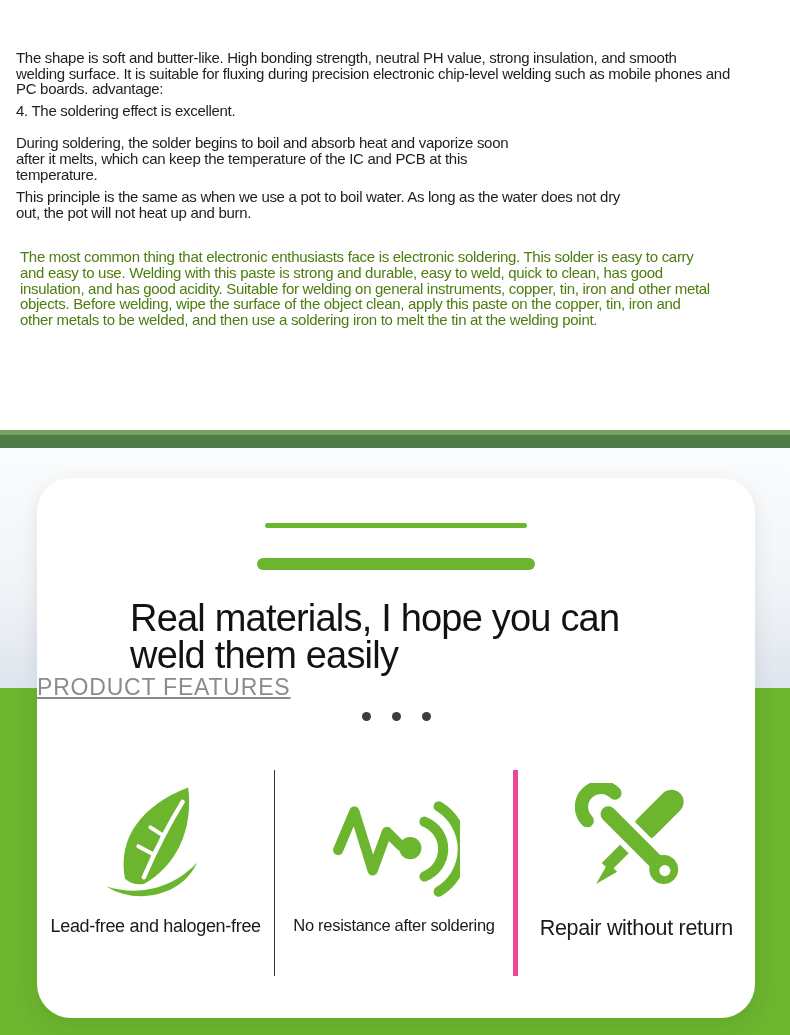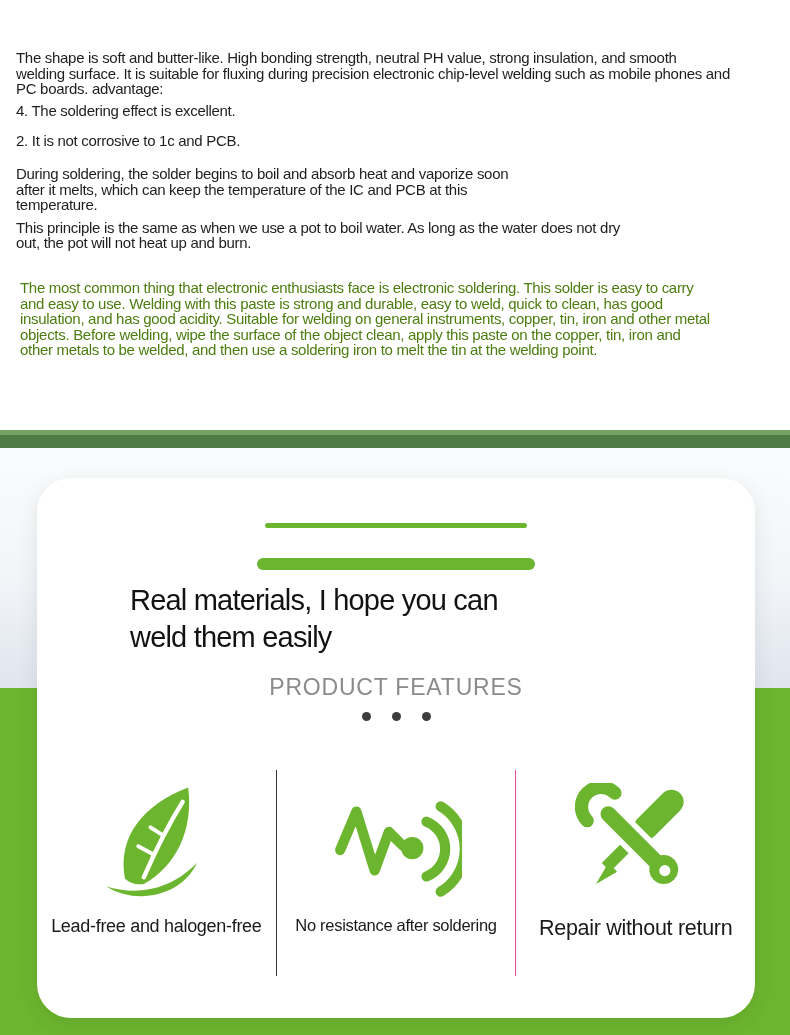--- a/index.html
+++ b/index.html
@@ -55,60 +55,59 @@
   }
   .accent-line-thin {
     position: absolute; top: 45px; left: 50%; transform: translateX(-50%);
     width: 262px; height: 5px; border-radius: 3px; background: #6cb52f;
   }
   .accent-line-thick {
     position: absolute; top: 80px; left: 50%; transform: translateX(-50%);
     width: 278px; height: 12px; border-radius: 6px; background: #6cb52f;
   }
   .card-title {
-    position: absolute; top: 104px; left: 93px; right: 40px;
-    font-size: 29px; line-height: 37px; letter-spacing: -0.8px;
+    position: absolute; top: 122px; left: 93px; right: 40px;
+    font-size: 38px; line-height: 37px; letter-spacing: -0.8px;
     color: #121212; font-weight: 500;
   }
   .card-subtitle {
     position: absolute; top: 196px; left: 0; width: 100%;
-    text-align: center;
-    font-size: 23px; letter-spacing: 0.8px; color: #8b8b8b;
+    text-align: left;
+    font-size: 23px; letter-spacing: 0.8px; color: #8b8b8b; text-decoration: underline;
   }
   .dots {
     position: absolute; top: 234px; left: 0; width: 100%;
     display: flex; justify-content: center; gap: 21px;
   }
   .dot { width: 9px; height: 9px; border-radius: 50%; background: #3d3d3d; }
 
   
   .features {
     position: absolute; top: 292px; left: 0; width: 100%; height: 206px;
     display: flex;
   }
   .feature-col {
     flex: 1; position: relative; text-align: center;
     display: flex; flex-direction: column; align-items: center;
   }
-  .feature-col.middle { border-left: 1px solid #333; border-right: 1px solid #ec4899; }
+  .feature-col.middle { border-left: 1px solid #333; border-right: 5px solid #ec4899; }
   .feature-icon { margin-top: 8px; height: 132px; display: flex; align-items: center; justify-content: center; }
   .feature-label { color: #1a1a1a; letter-spacing: -0.3px; margin-top: 6px; }
   .label-1 { font-size: 18px; }
   .label-2 { font-size: 16.5px; }
   .label-3 { font-size: 21.5px; }
 </style>
 </head>
 <body>
 
 <div class="top-text">
   <div class="para pre">The shape is soft and butter-like. High bonding strength, neutral PH value, strong insulation, and smooth
 welding surface. It is suitable for fluxing during precision electronic chip-level welding such as mobile phones and
 PC boards. advantage:</div>
   <div class="advantage-item pre">4. The soldering effect is excellent.</div>
-  <div class="advantage-item pre">2. It is not corrosive to 1c and PCB.</div>
   <div class="para-mid pre">During soldering, the solder begins to boil and absorb heat and vaporize soon
 after it melts, which can keep the temperature of the IC and PCB at this
 temperature.</div>
   <div class="para-boil pre">This principle is the same as when we use a pot to boil water. As long as the water does not dry
 out, the pot will not heat up and burn.</div>
   <div class="red-para pre">The most common thing that electronic enthusiasts face is electronic soldering. This solder is easy to carry
 and easy to use. Welding with this paste is strong and durable, easy to weld, quick to clean, has good
 insulation, and has good acidity. Suitable for welding on general instruments, copper, tin, iron and other metal
 objects. Before welding, wipe the surface of the object clean, apply this paste on the copper, tin, iron and
 other metals to be welded, and then use a soldering iron to melt the tin at the welding point.</div>

